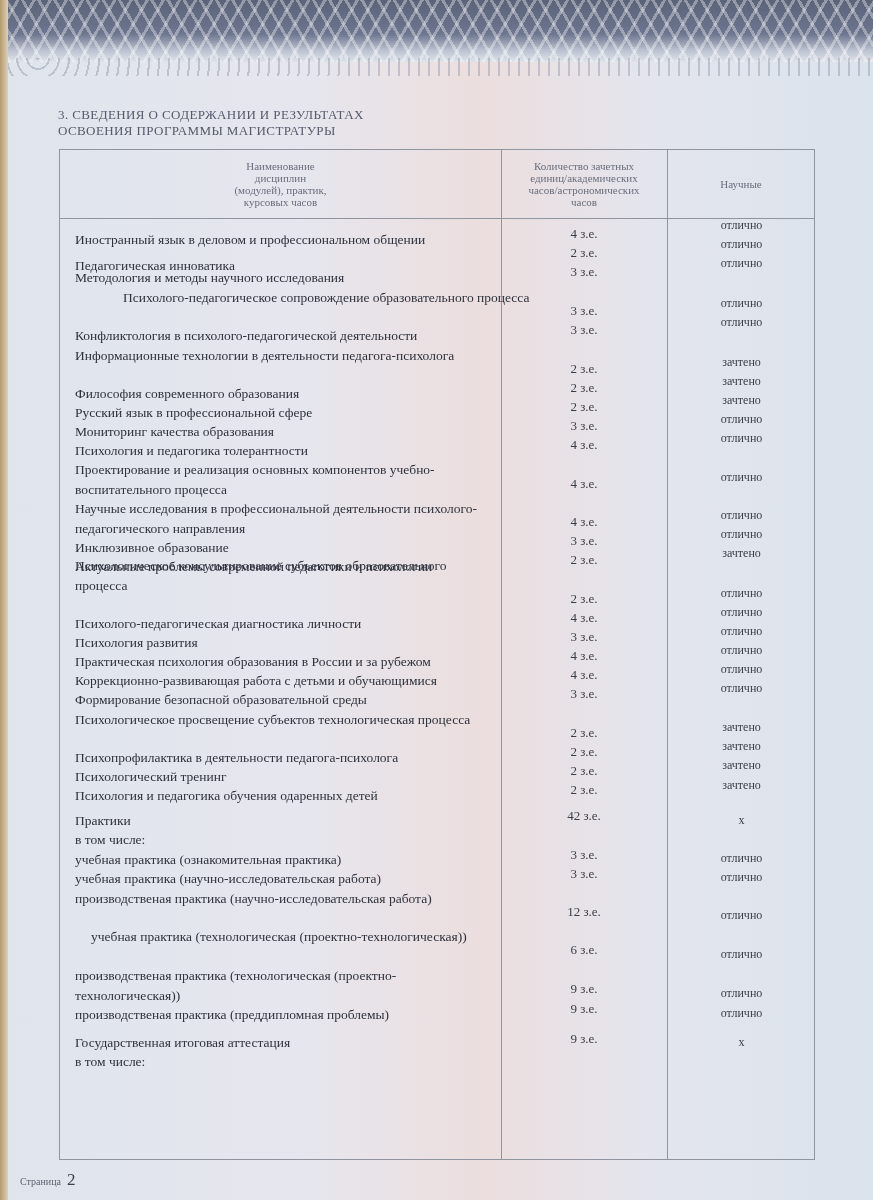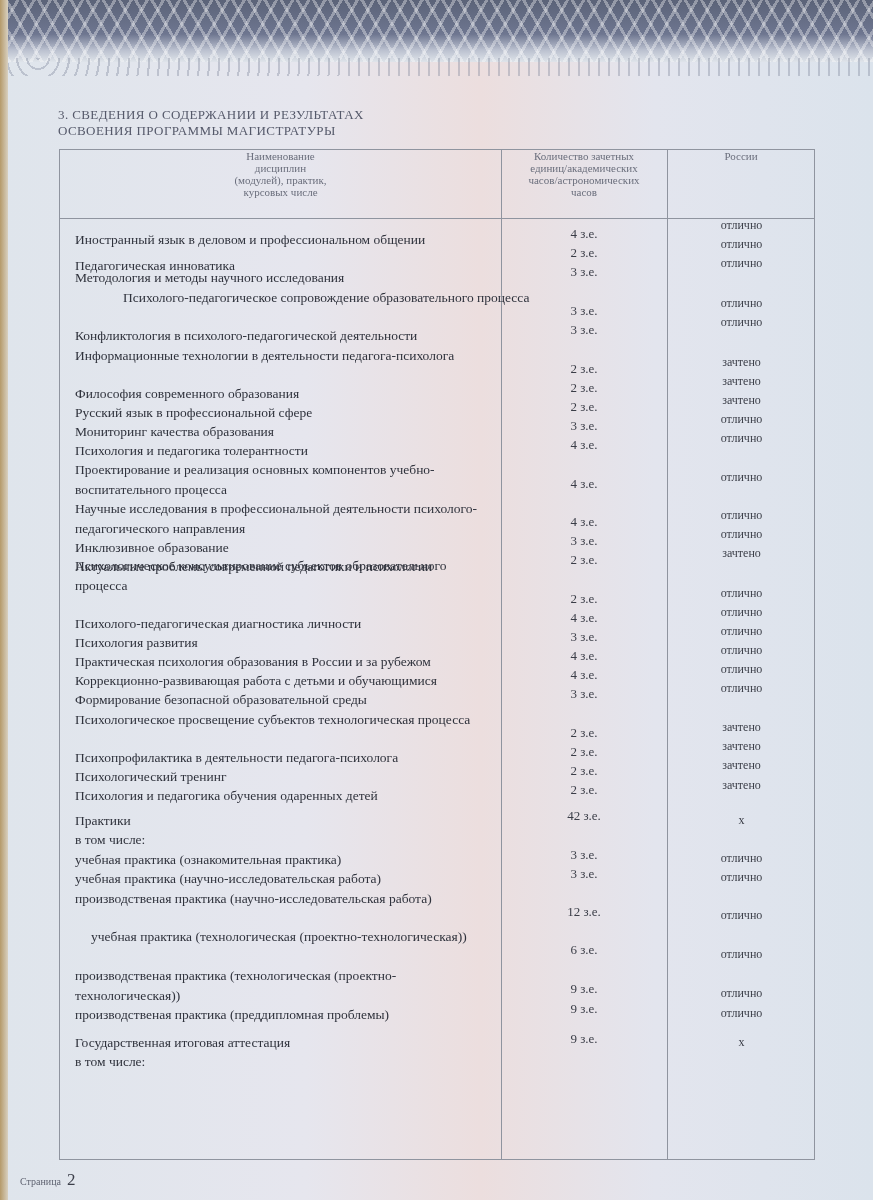--- a/index.html
+++ b/index.html
@@ -12,21 +12,21 @@
       repeating-linear-gradient(60deg,rgba(255,255,255,.35) 0 3px,transparent 3px 14px),
       repeating-linear-gradient(-60deg,rgba(255,255,255,.35) 0 3px,transparent 3px 14px),
       linear-gradient(180deg,#5b6378 0%,#6e7690 55%,#b9bfce 80%,#dfe4ea 100%);
     border-bottom-left-radius:0;}
   .guilloche:after{content:"";position:absolute;left:0;right:0;bottom:-14px;height:18px;
     background:repeating-radial-gradient(circle at 30px 0,rgba(120,128,150,.35) 0 2px,transparent 2px 10px);}
   .section-title{position:absolute;left:58px;top:107px;font-size:13px;letter-spacing:.4px;line-height:16px;color:#55596a;text-transform:uppercase;}
   .table{position:absolute;left:59px;top:149px;width:756px;height:1011px;border:1px solid #8f949f;box-sizing:border-box;}
   .vline{position:absolute;top:0;bottom:0;border-left:1px solid #8f949f;}
   .hline{position:absolute;left:0;right:0;top:68px;border-top:1px solid #8f949f;}
-  .hdr{position:absolute;top:0;height:68px;display:flex;align-items:flex-start;justify-content:center;text-align:center;font-size:11px;line-height:12px;color:#6a6e7c;}
+  .hdr{position:absolute;top:0;height:68px;display:flex;align-items:center;justify-content:center;text-align:center;font-size:11px;line-height:12px;color:#6a6e7c;}
   .rows{position:absolute;left:0;right:0;top:0;}
   .c-name{position:absolute;left:15px;width:425px;font-size:13.5px;line-height:19.5px;color:#2f323c;}
   .c-units{position:absolute;left:441px;width:166px;text-align:center;font-size:13px;color:#3a3d47;}
   .c-grade{position:absolute;left:608px;width:147px;text-align:center;font-size:12px;color:#3a3d47;}
   .footer{position:absolute;left:20px;top:1170px;font-size:10px;color:#5e6270;}
   .footer .pn{font-size:17px;margin-left:6px;color:#3c3f4a;}
 </style>
 </head>
 <body>
 
@@ -41,33 +41,33 @@
 <div class="table">
   <div class="vline" style="left:441px"></div>
   <div class="vline" style="left:607px"></div>
   <div class="hline"></div>
 
   <div class="hdr" style="left:0;width:441px">
     <div>
       <div>Наименование</div>
       <div>дисциплин</div>
       <div>(модулей), практик,</div>
-      <div>курсовых числе</div>
+      <div>курсовых часов</div>
     </div>
   </div>
   <div class="hdr" style="left:441px;width:166px">
     <div>
       <div>Количество зачетных</div>
       <div>единиц/академических</div>
       <div>часов/астрономических</div>
       <div>часов</div>
     </div>
   </div>
   <div class="hdr" style="left:607px;width:148px">
-    <div>России</div>
+    <div>Научные</div>
   </div>
 
   <div class="rows" id="rows">
       <div class="c-name" style="top: 80px;">Иностранный язык в деловом и профессиональном общении</div>
       <div class="c-units" style="top: 76px;">4 з.е.</div>
       <div class="c-grade" style="top: 68px;">отлично</div>
       <div class="c-name" style="top: 106px;">Педагогическая инноватика</div>
       <div class="c-units" style="top: 95px;">2 з.е.</div>
       <div class="c-grade" style="top: 87px;">отлично</div>
       <div class="c-name" style="top: 118px;">Методология и методы научного исследования</div>

